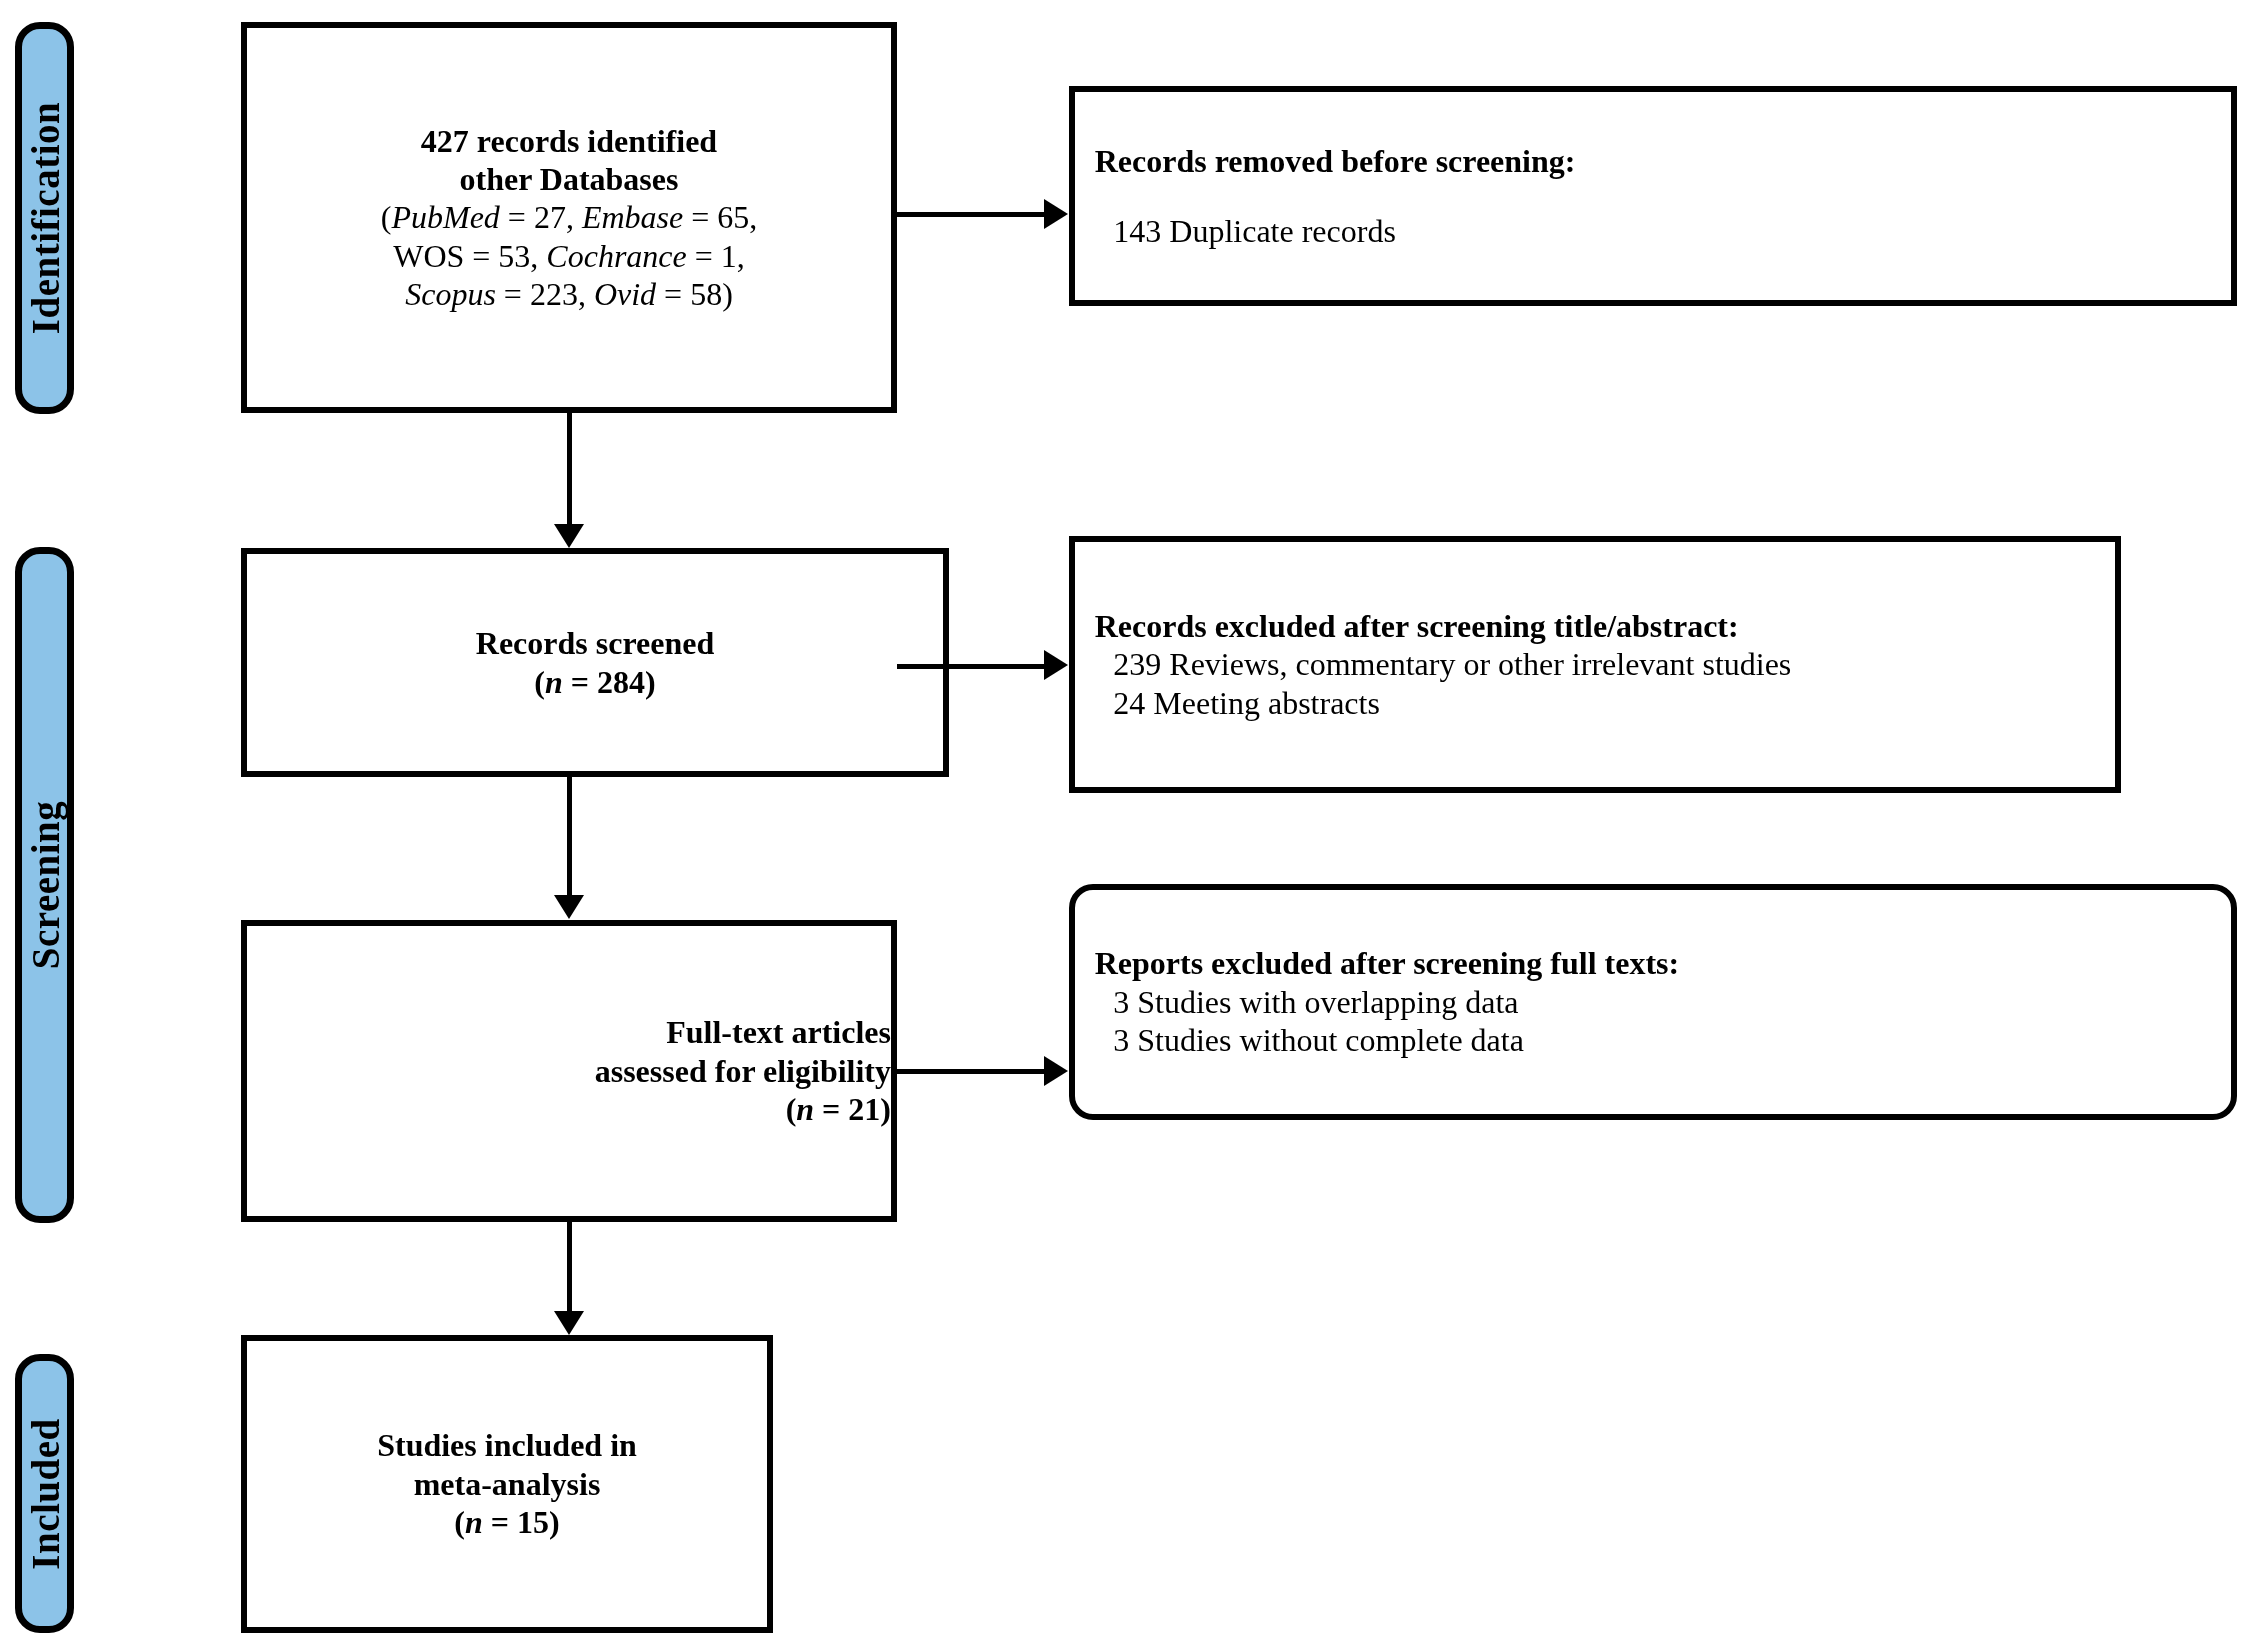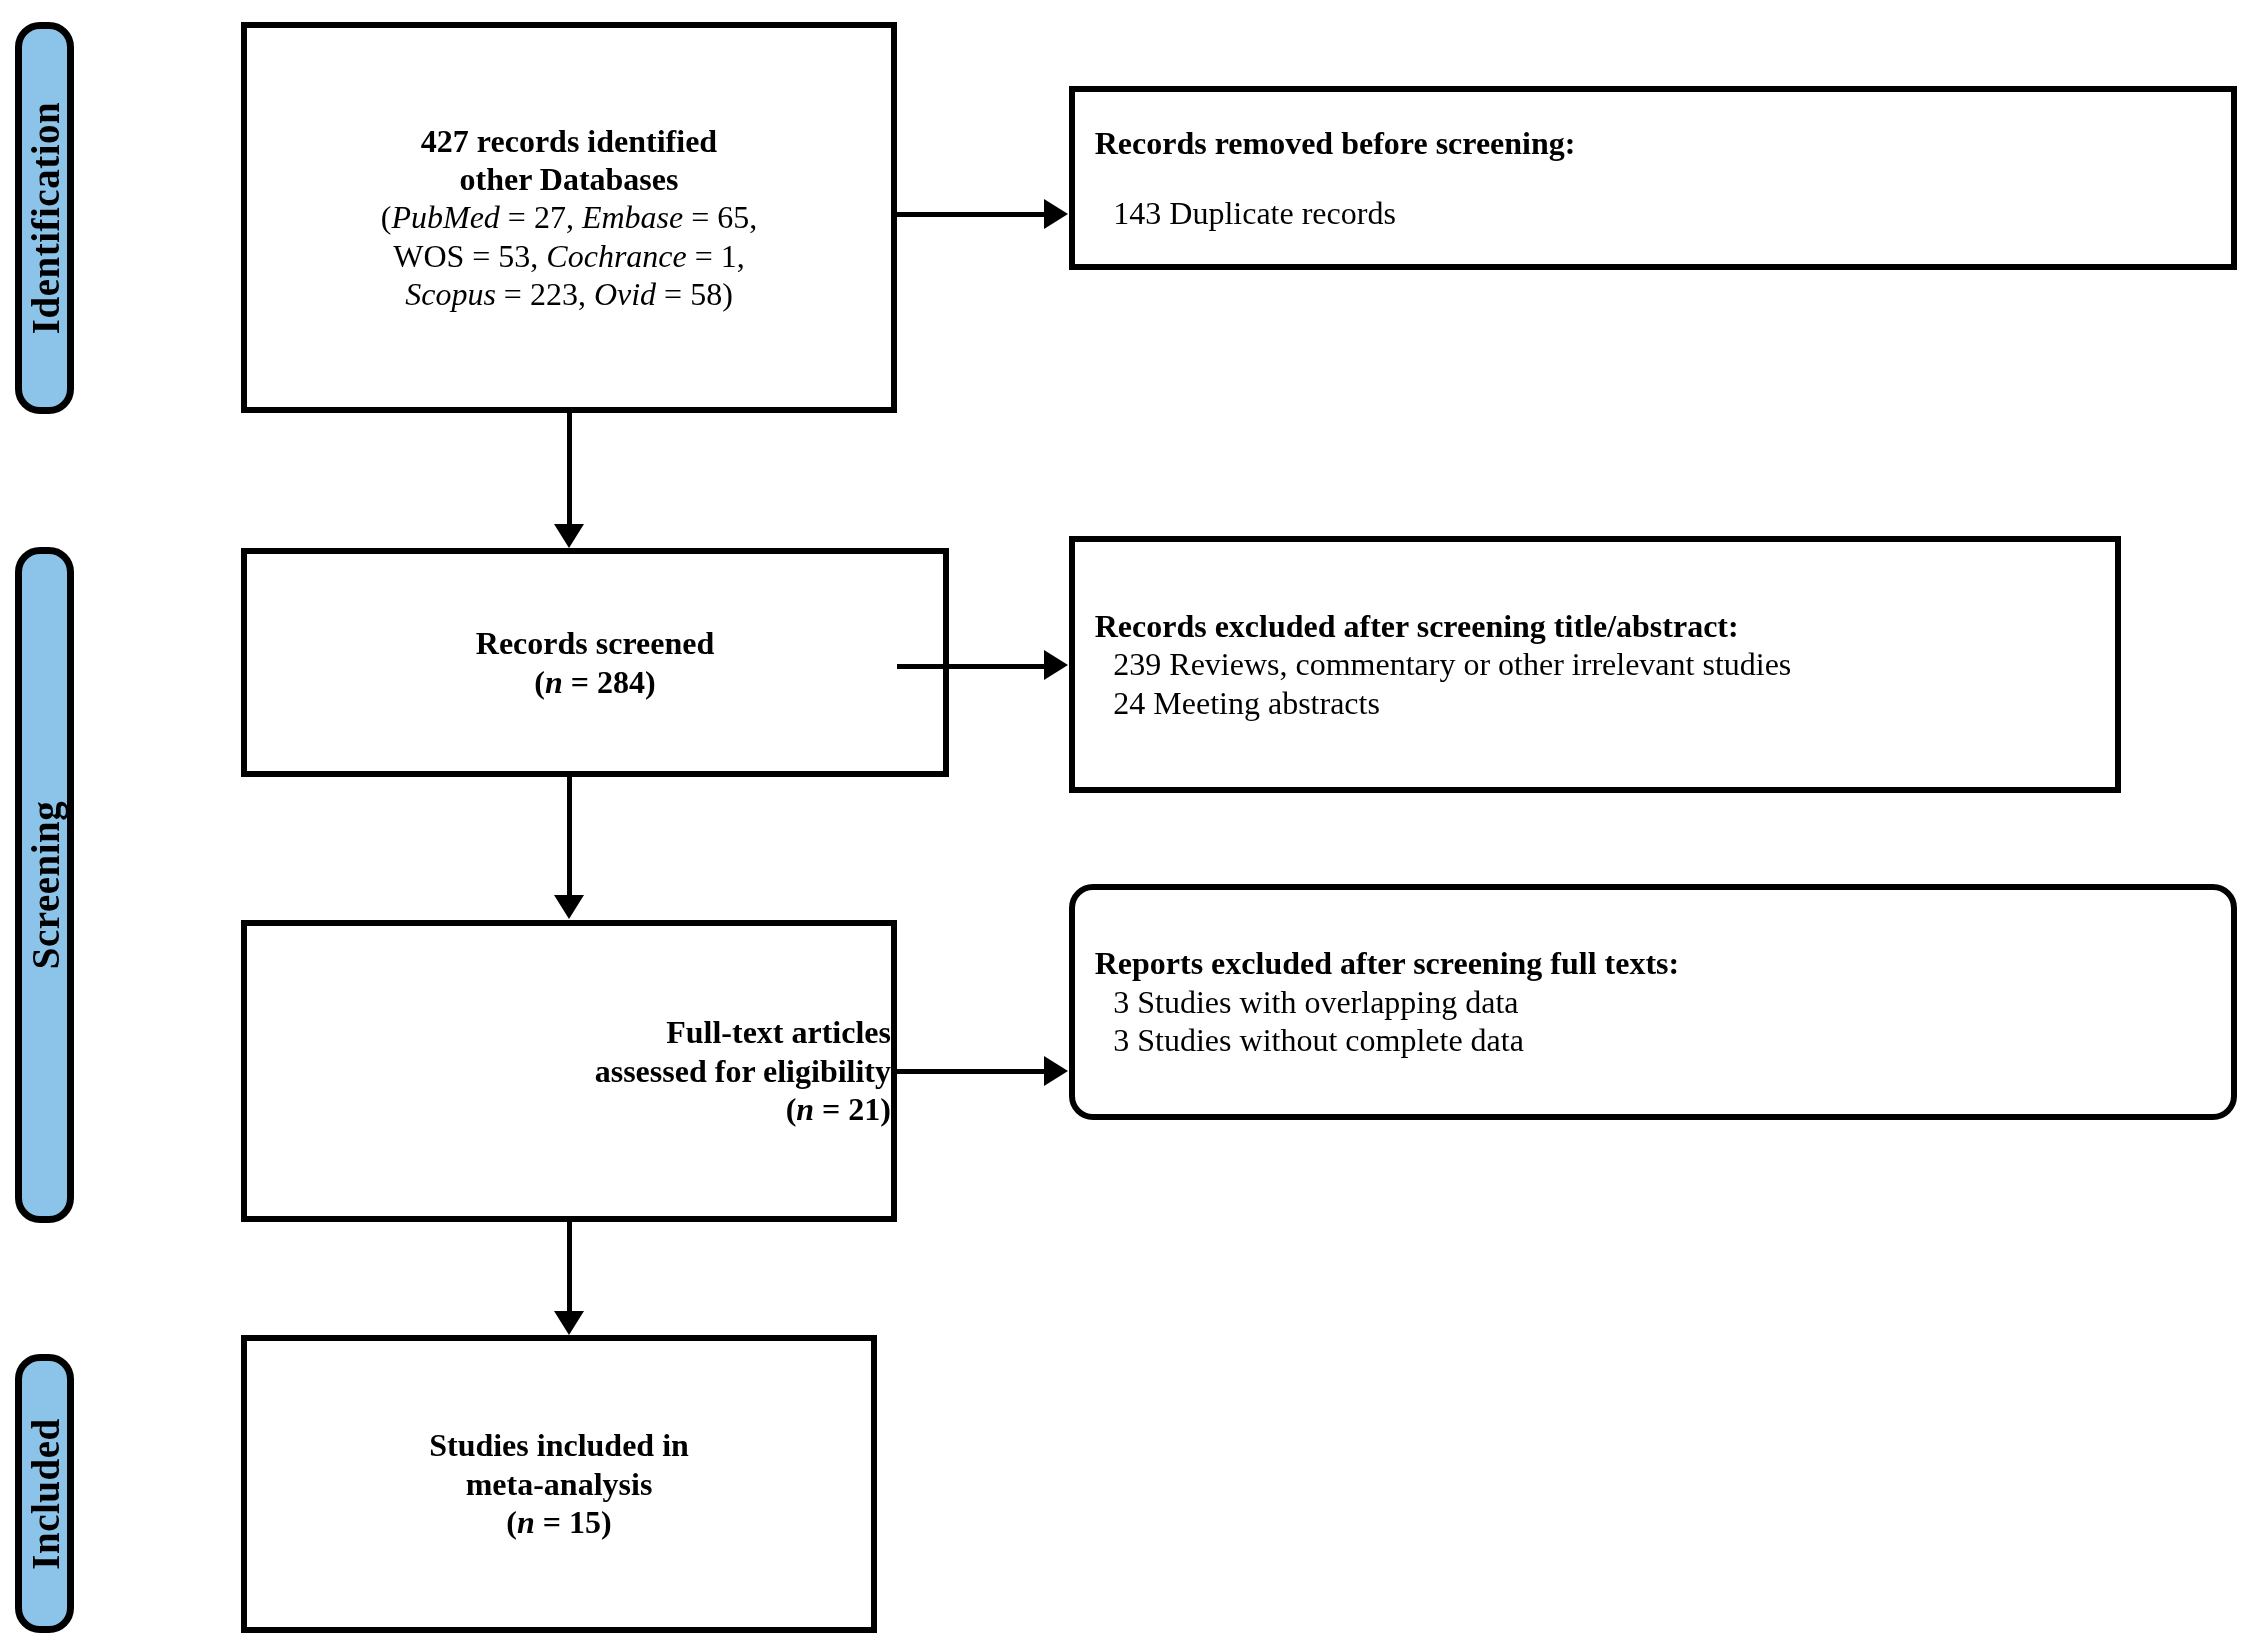--- a/index.html
+++ b/index.html
@@ -116,21 +116,21 @@
   </div>
 
   <div class="flow-box box-center" style="left:241px; top:22px; width:656px; height:391px;">
     <div class="line bold">427 records identified</div>
     <div class="line bold">other Databases</div>
     <div class="line reg"><span>(</span><span class="ital">PubMed</span><span> = 27, </span><span class="ital">Embase</span><span> = 65,</span></div>
     <div class="line reg"><span>WOS</span><span> = 53, </span><span class="ital">Cochrance</span><span> = 1,</span></div>
     <div class="line reg"><span class="ital">Scopus</span><span> = 223, </span><span class="ital">Ovid</span><span> = 58)</span></div>
   </div>
 
-  <div class="flow-box box-left" style="left:1069px; top:86px; width:1168px; height:184px;gap:32px;">
+  <div class="flow-box box-left" style="left:1069px; top:86px; width:1168px; height:220px;gap:32px;">
     <div class="line bold">Records removed before screening:</div>
     <div class="line reg indent">143 Duplicate records</div>
   </div>
 
   <div class="flow-box box-center" style="left:241px; top:548px; width:708px; height:229px;">
     <div class="line bold">Records screened</div>
     <div class="line bold"><span>(</span><span class="nvar">n</span><span> = 284)</span></div>
   </div>
 
   <div class="flow-box box-left" style="left:1069px; top:536px; width:1052px; height:257px;">
@@ -144,21 +144,21 @@
     <div class="line bold">assessed for eligibility</div>
     <div class="line bold"><span>(</span><span class="nvar">n</span><span> = 21)</span></div>
   </div>
 
   <div class="flow-box box-left" style="left:1069px; top:884px; width:1168px; height:236px;border-radius:24px;">
     <div class="line bold">Reports excluded after screening full texts:</div>
     <div class="line reg indent">3 Studies with overlapping data</div>
     <div class="line reg indent">3 Studies without complete data</div>
   </div>
 
-  <div class="flow-box box-center" style="left:241px; top:1335px; width:636px; height:298px;">
+  <div class="flow-box box-center" style="left:241px; top:1335px; width:532px; height:298px;">
     <div class="line bold">Studies included in</div>
     <div class="line bold">meta-analysis</div>
     <div class="line bold"><span>(</span><span class="nvar">n</span><span> = 15)</span></div>
   </div>
 
   <div class="h-line" style="left:897px; top:212px; width:149px;"></div>
   <div class="arrow-right" style="left:1044px; top:199px;"></div>
 
   <div class="v-line" style="left:567px; top:413px; width:4.9px; height:114px;"></div>
   <div class="arrow-down" style="left:554px; top:524px;"></div>

